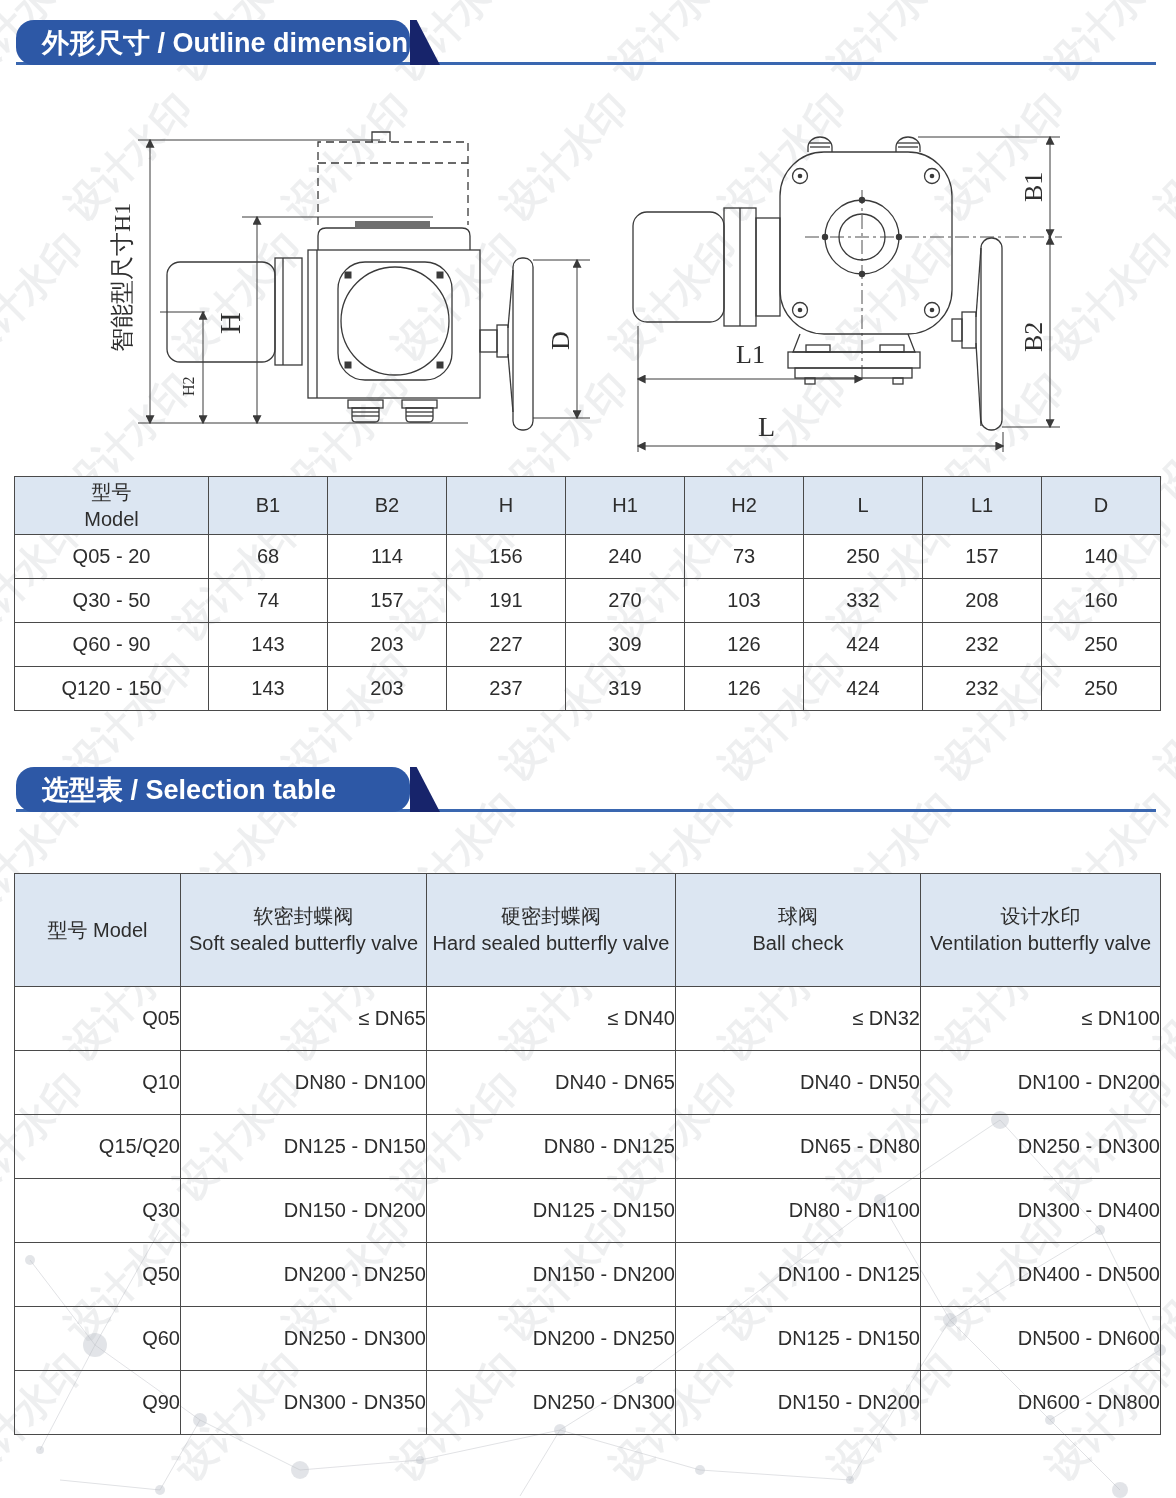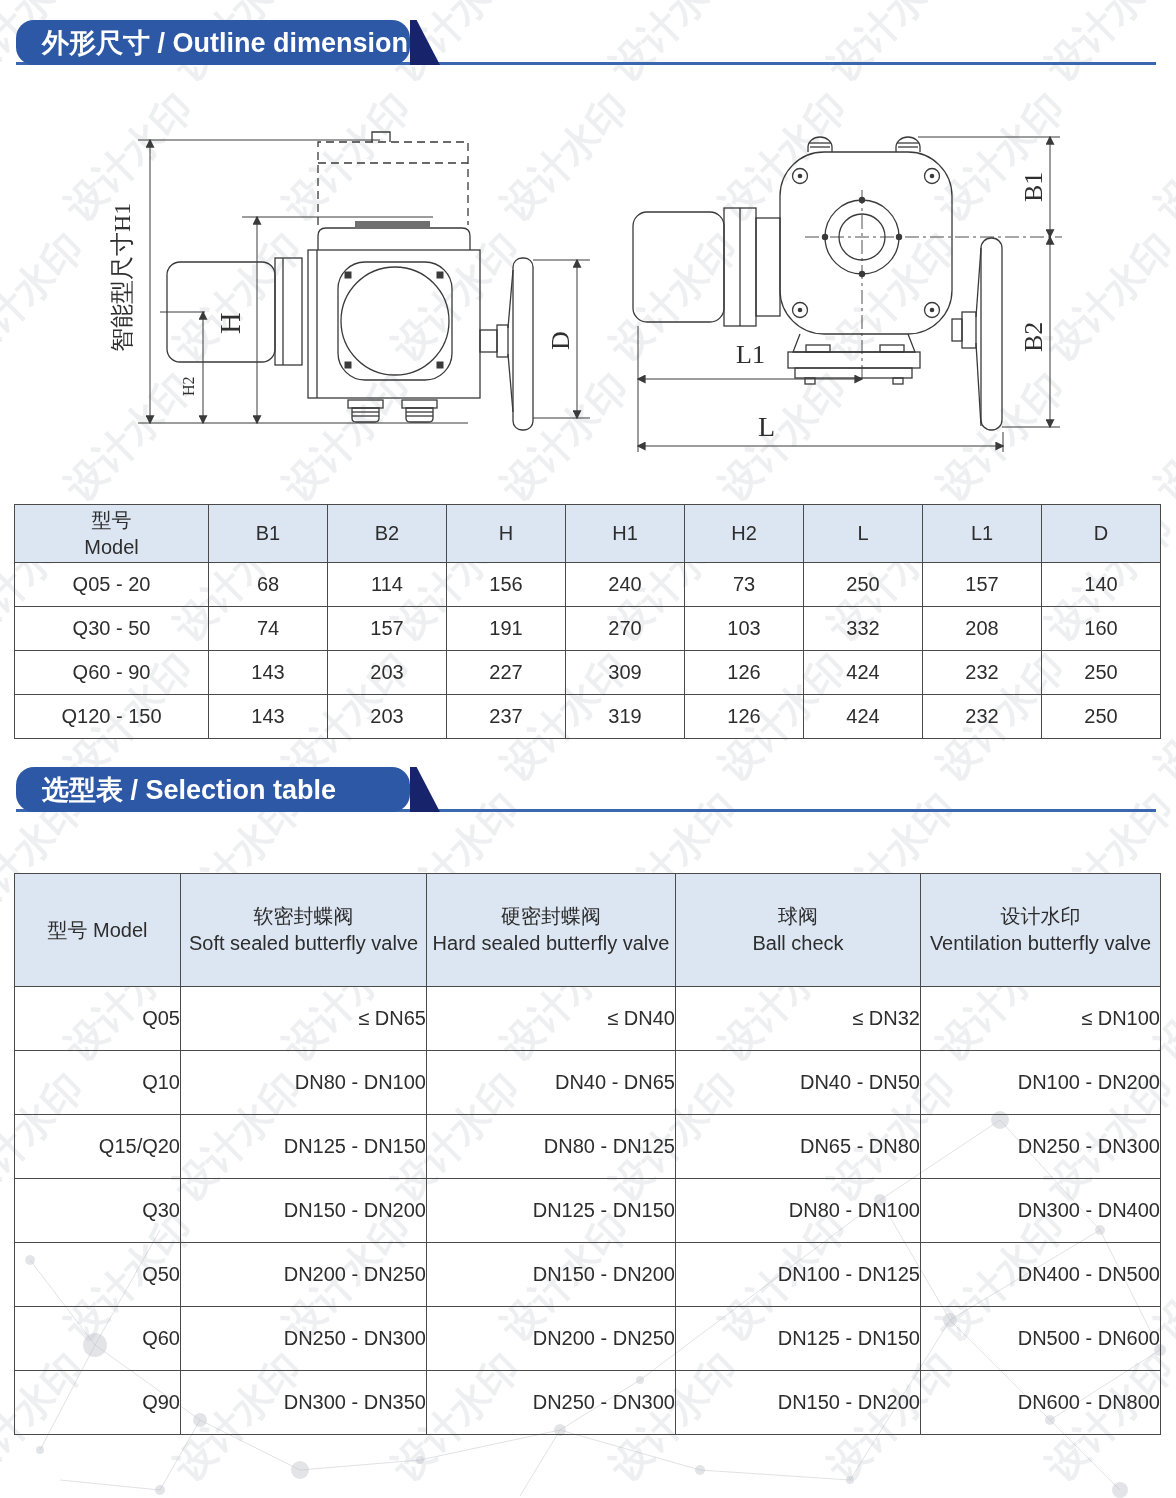--- a/index.html
+++ b/index.html
@@ -24,21 +24,21 @@
   .drawing{position:absolute;z-index:1;}
   #drawL{left:90px;top:100px;}
   #drawR{left:610px;top:100px;}
   .drawing svg text{fill:#2f2f2f;font-family:"Liberation Serif","DejaVu Serif",serif;}
   
   table.dtable{position:absolute;border-collapse:collapse;table-layout:fixed;z-index:1;
                text-align:center;font-size:20px;line-height:1.35;}
   table.dtable th,table.dtable td{border:1.5px solid #4a4a4a;font-weight:400;padding:0;
                vertical-align:middle;background:transparent;}
   table.dtable thead th{background:#dce6f2;}
-  #dimTable{left:14px;top:504px;width:1146px;}
+  #dimTable{left:14px;top:476px;width:1146px;}
   #dimTable thead th{height:57px;}
   #dimTable tbody td{height:43px;margin-top:15px;}
   #selTable{left:14px;top:873px;width:1146px;}
   #selTable thead th{height:112px;}
   #selTable tbody td{height:63px;text-align:right;}
   .hdr-zh,.hdr-en{display:block;}
 </style>
 </head>
 <body>
 

